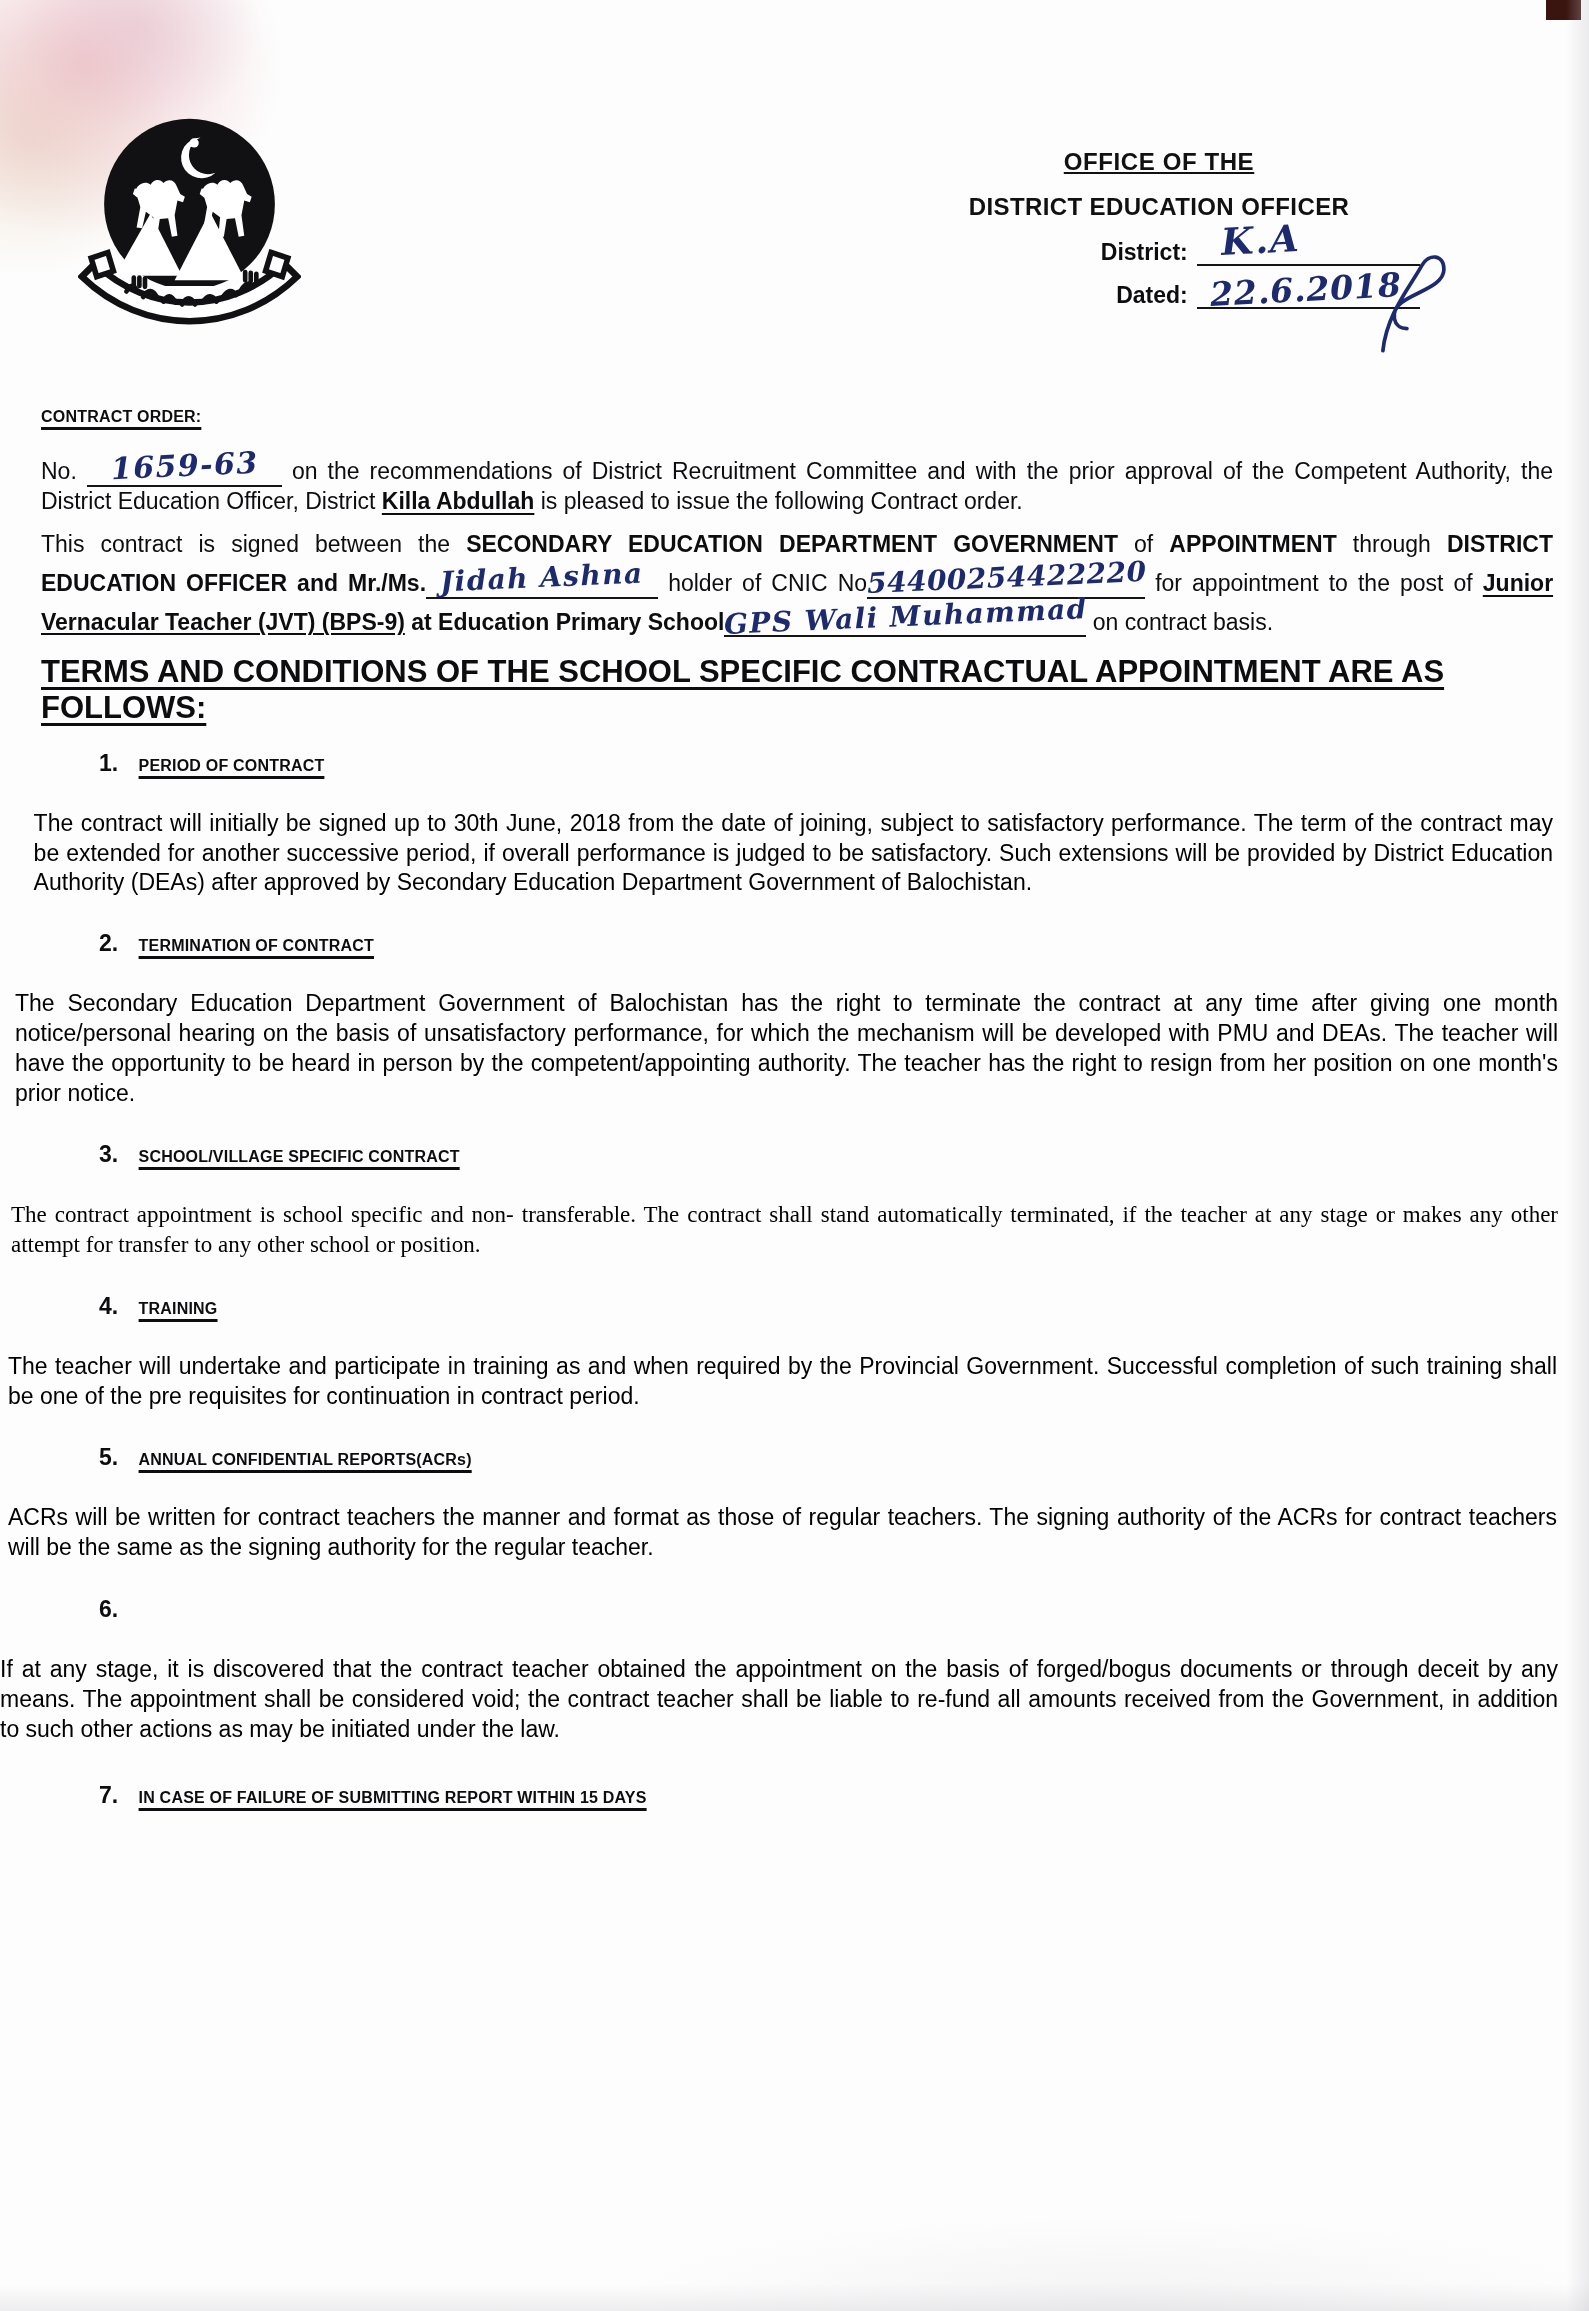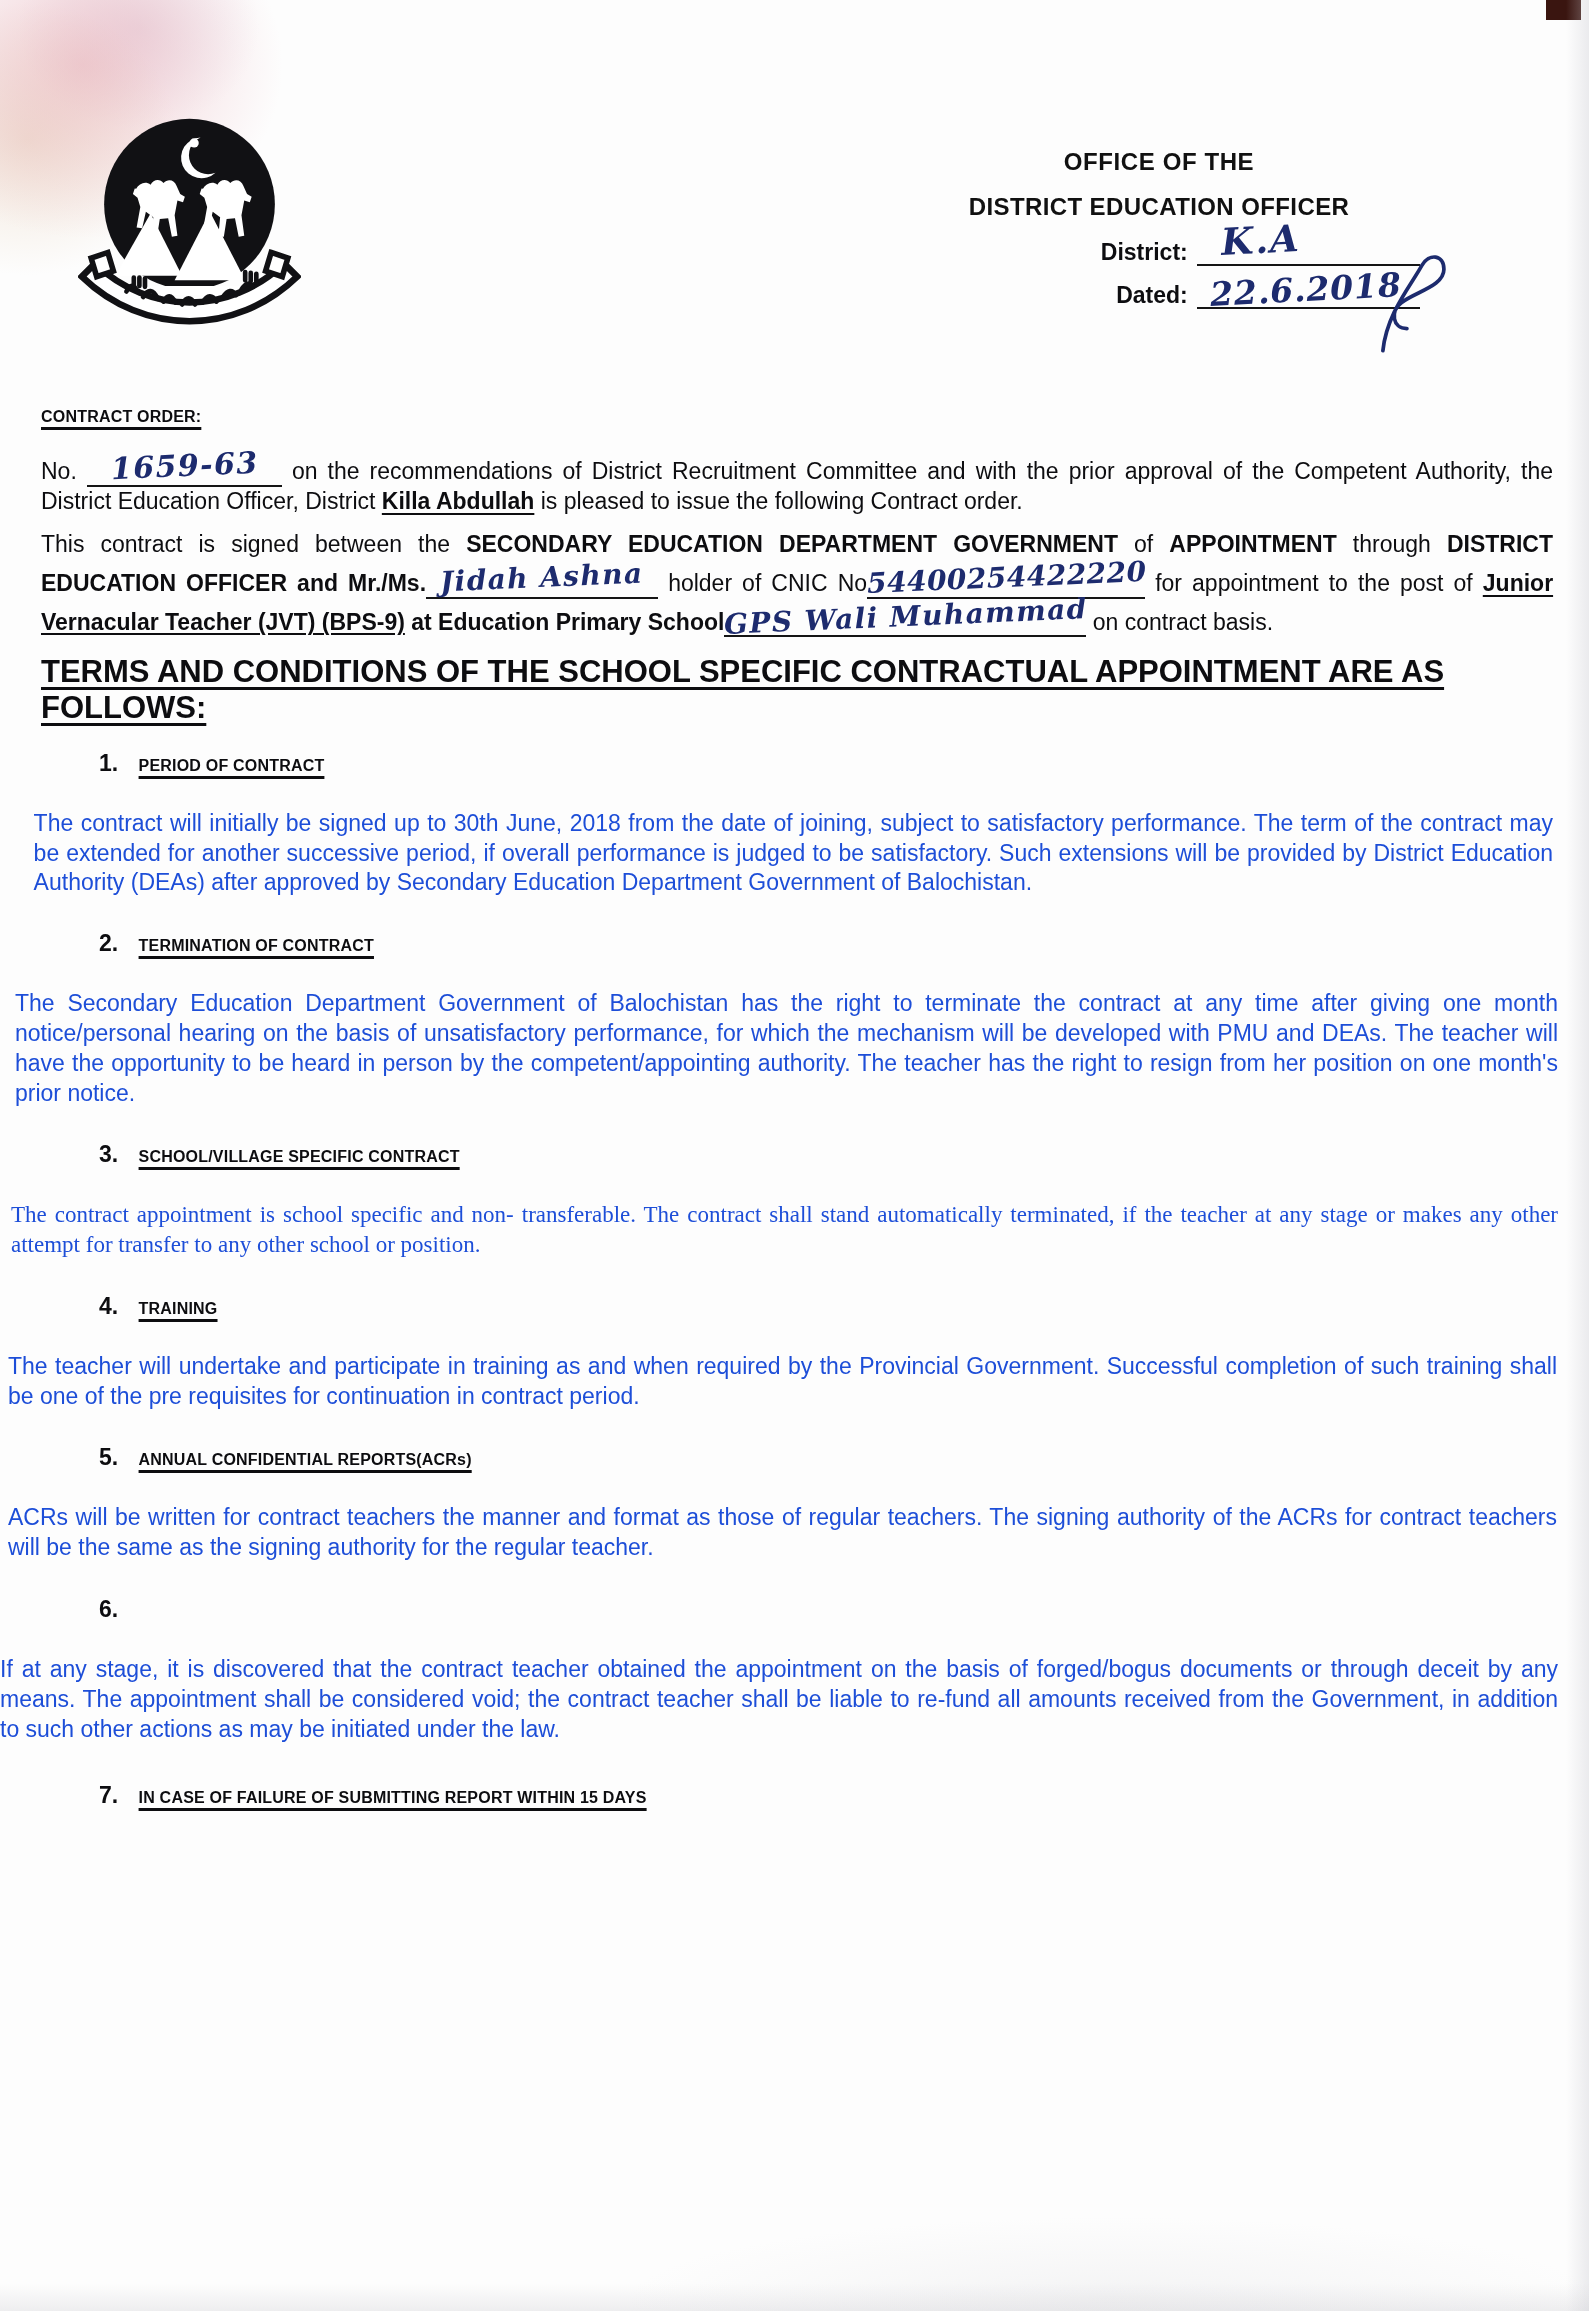--- a/index.html
+++ b/index.html
@@ -56,21 +56,21 @@
     width: 223px; height: 232px;
   }
   .header-right {
     position: absolute;
     left: 816px; top: 148px;
     width: 686px;
     text-align: center;
   }
   .office-of-the {
     font-size: 24px; font-weight: bold; letter-spacing: 0.6px;
-    color: #111; margin-bottom: 16.7px;
+    color: #111; margin-bottom: 16.7px; text-decoration: underline;
   }
   .deo-title {
     font-size: 24px; font-weight: bold; letter-spacing: 0.4px;
     color: #111; margin-bottom: 13px;
   }
   .field-row {
     display: flex; align-items: flex-end;
     justify-content: flex-end;
     font-size: 23px; font-weight: bold;
     margin-bottom: 11px;
@@ -122,21 +122,21 @@
     font-size: 16px; font-weight: bold;
     text-decoration: underline;
     text-underline-offset: 4.6px;
     text-decoration-thickness: 2.8px;
     letter-spacing: 0.2px;
   }
   .para {
     font-size: 23px;
     line-height: 1.30;
     text-align: justify;
-    color: #1d4ed8;
+    color: #000000;
   }
   .b { font-weight: bold; }
   .u { text-decoration: underline; text-underline-offset: 3.7px; text-decoration-thickness: 1.9px; font-weight: bold; }
 
   .intro-block { margin-top: 20.4px; font-size: 23px; line-height: 1.30; }
   .intro-line { text-align: justify; }
 
   .fill {
     display: inline-block;
     border-bottom: 2.8px solid #151515;

